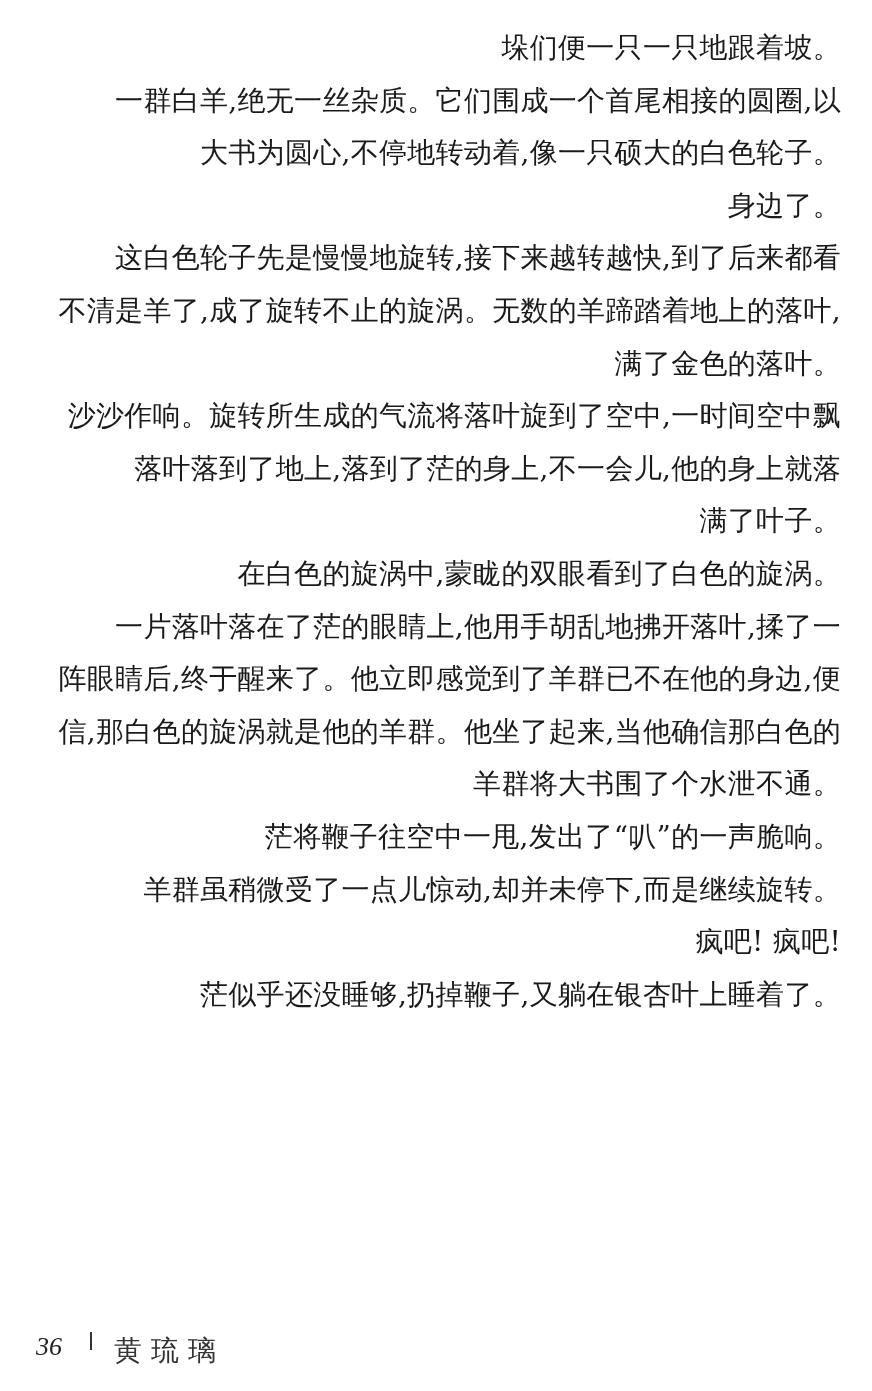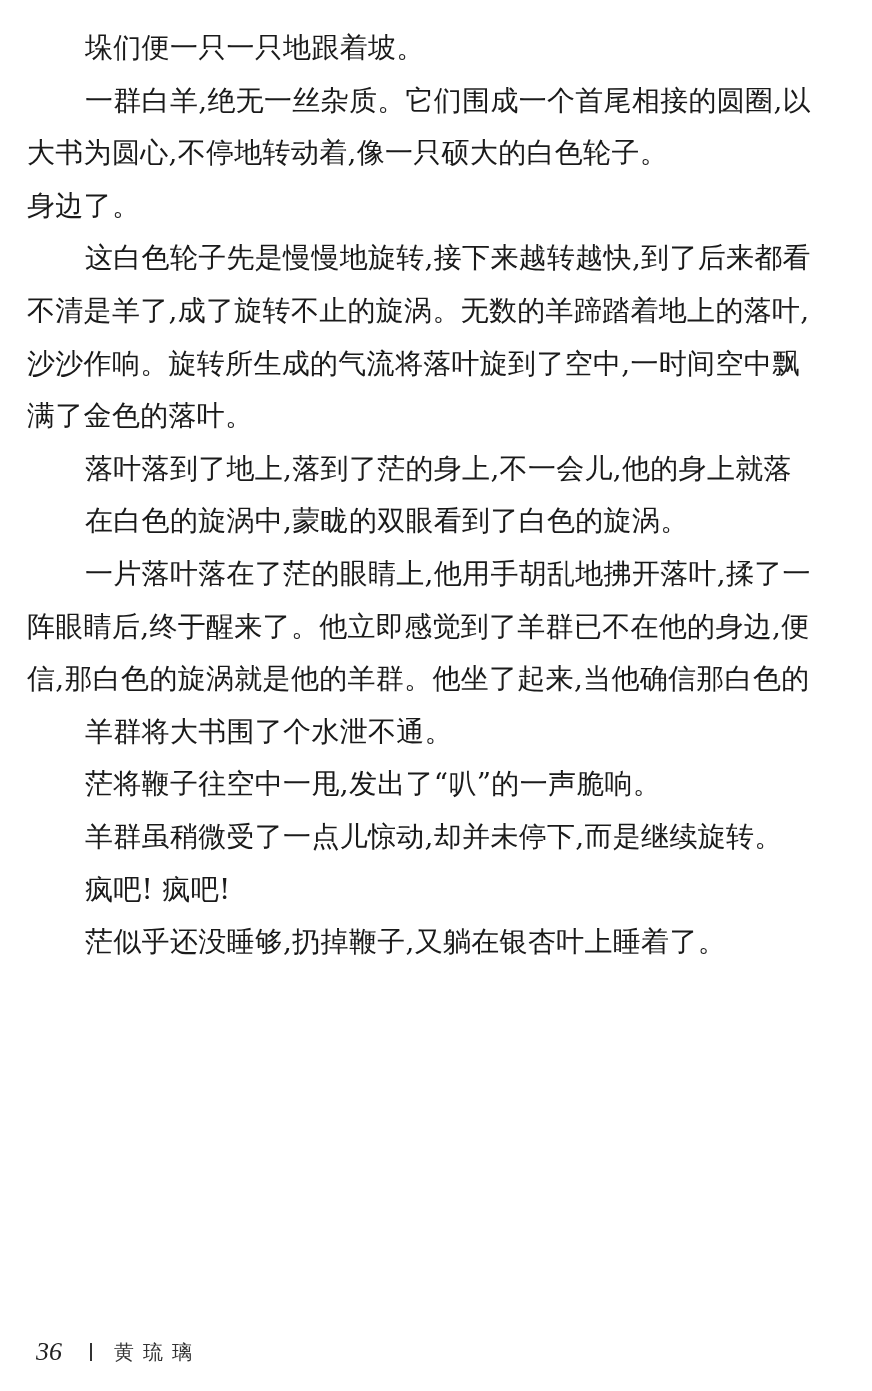--- a/index.html
+++ b/index.html
@@ -1,38 +1,39 @@
 <!DOCTYPE html>
 <html><head>
 <meta charset="utf-8">
 <style>
   html,body{margin:0;padding:0;background:#ffffff;}
   body{width:872px;height:1391px;position:relative;overflow:hidden;
        font-family:"DejaVu Serif","Liberation Serif",serif;color:#1a1a1a;}
-  .page{position:absolute;left:27px;top:22px;width:814px;}
+  .page{position:absolute;left:27px;top:22px;width:814px;text-align:right;}
   .line{height:52.6px;line-height:52.6px;font-size:28px;white-space:nowrap;letter-spacing:0.3px;}
   .indent{padding-left:58px;}
-  .footer{position:absolute;left:36px;top:1332px;height:40px;display:flex;align-items:center;}
+  .footer{position:absolute;left:36px;top:1332px;height:40px;display:flex;}
   .pagenum{font-family:"Liberation Serif",serif;font-style:italic;font-size:26px;color:#222;}
   .divider{width:2px;height:18px;background:#333;margin-left:28px;margin-right:22px;}
-  .author{font-family:"DejaVu Sans",sans-serif;font-size:20px;letter-spacing:9px;color:#333;}
+  .author{font-family:"DejaVu Sans",sans-serif;font-size:28px;letter-spacing:9px;color:#333;}
 </style>
 </head>
 <body>
 
 <div class="page">
   <div class="line indent">垛们便一只一只地跟着坡。</div>
   <div class="line indent">一群白羊,绝无一丝杂质。它们围成一个首尾相接的圆圈,以</div>
   <div class="line">大书为圆心,不停地转动着,像一只硕大的白色轮子。</div>
   <div class="line">身边了。</div>
   <div class="line indent">这白色轮子先是慢慢地旋转,接下来越转越快,到了后来都看</div>
   <div class="line">不清是羊了,成了旋转不止的旋涡。无数的羊蹄踏着地上的落叶,</div>
+  <div class="line">满了金色的落叶。</div>
   <div class="line">沙沙作响。旋转所生成的气流将落叶旋到了空中,一时间空中飘</div>
-  <div class="line">满了金色的落叶。</div>
   <div class="line indent">落叶落到了地上,落到了茫的身上,不一会儿,他的身上就落</div>
+  <div class="line">满了叶子。</div>
   <div class="line indent">在白色的旋涡中,蒙眬的双眼看到了白色的旋涡。</div>
   <div class="line indent">一片落叶落在了茫的眼睛上,他用手胡乱地拂开落叶,揉了一</div>
   <div class="line">阵眼睛后,终于醒来了。他立即感觉到了羊群已不在他的身边,便</div>
   <div class="line">信,那白色的旋涡就是他的羊群。他坐了起来,当他确信那白色的</div>
   <div class="line indent">羊群将大书围了个水泄不通。</div>
   <div class="line indent">茫将鞭子往空中一甩,发出了“叭”的一声脆响。</div>
   <div class="line indent">羊群虽稍微受了一点儿惊动,却并未停下,而是继续旋转。</div>
   <div class="line indent">疯吧! 疯吧!</div>
   <div class="line indent">茫似乎还没睡够,扔掉鞭子,又躺在银杏叶上睡着了。</div>
 </div>

